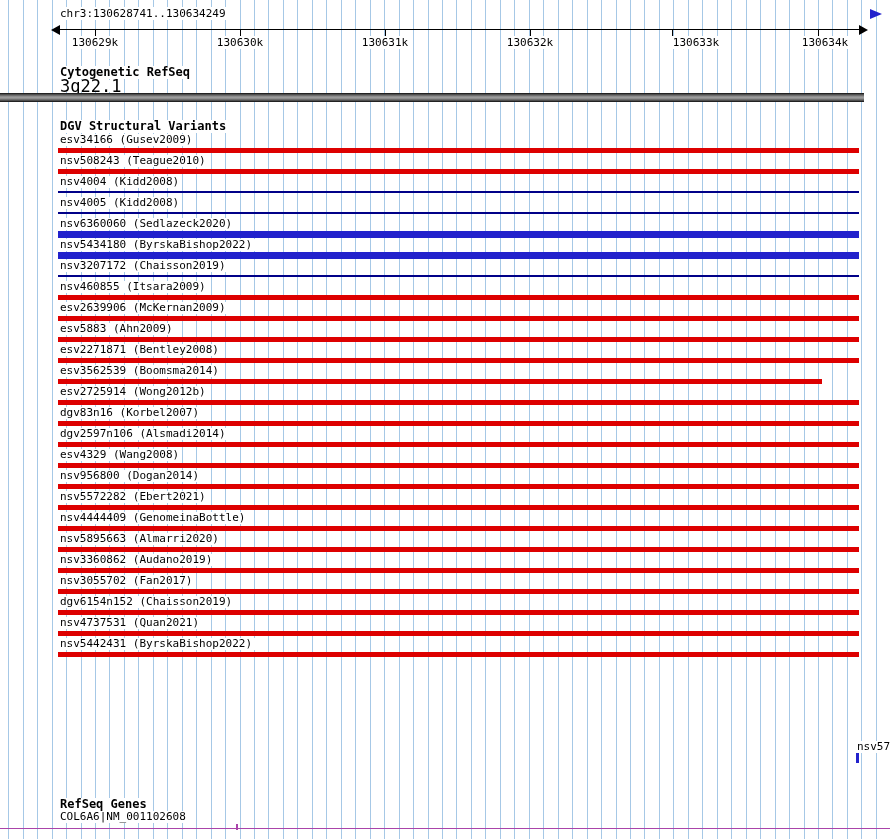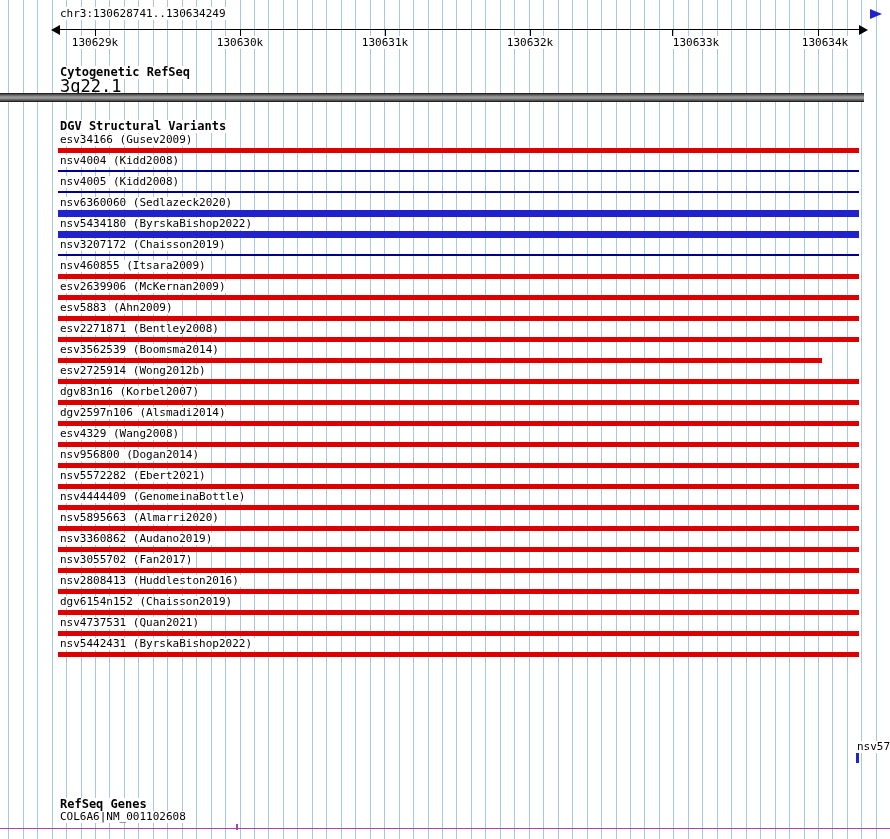--- a/index.html
+++ b/index.html
@@ -131,20 +131,24 @@
   <div class="band-label">3q22.1</div>
   <div class="cytoband-bar"></div>
 
   <div class="section-title title-dgv">DGV Structural Variants</div>
   <div id="variants">
       <div class="vrow">
         <span class="vlabel">esv34166 (Gusev2009)</span>
         <div class="vbar red" style="left: 58px; width: 801px; background: rgb(221, 0, 0);"></div>
       </div>
       <div class="vrow">
+        <span class="vlabel">nsv508243 (Teague2010)</span>
+        <div class="vbar red" style="left: 58px; width: 801px; background: rgb(221, 0, 0);"></div>
+      </div>
+      <div class="vrow">
         <span class="vlabel">nsv4004 (Kidd2008)</span>
         <div class="vbar blue-thin" style="left: 58px; width: 801px; background: rgb(0, 0, 136);"></div>
       </div>
       <div class="vrow">
         <span class="vlabel">nsv4005 (Kidd2008)</span>
         <div class="vbar blue-thin" style="left: 58px; width: 801px; background: rgb(0, 0, 136);"></div>
       </div>
       <div class="vrow">
         <span class="vlabel">nsv6360060 (Sedlazeck2020)</span>
         <div class="vbar blue-thick" style="left: 58px; width: 801px; background: rgb(34, 34, 204);"></div>
@@ -208,24 +212,20 @@
       <div class="vrow">
         <span class="vlabel">nsv5895663 (Almarri2020)</span>
         <div class="vbar red" style="left: 58px; width: 801px; background: rgb(221, 0, 0);"></div>
       </div>
       <div class="vrow">
         <span class="vlabel">nsv3360862 (Audano2019)</span>
         <div class="vbar red" style="left: 58px; width: 801px; background: rgb(221, 0, 0);"></div>
       </div>
       <div class="vrow">
         <span class="vlabel">nsv3055702 (Fan2017)</span>
-        <div class="vbar red" style="left: 58px; width: 801px; background: rgb(221, 0, 0);"></div>
-      </div>
-      <div class="vrow">
-        <span class="vlabel">nsv2808413 (Huddleston2016)</span>
         <div class="vbar red" style="left: 58px; width: 801px; background: rgb(221, 0, 0);"></div>
       </div>
       <div class="vrow">
         <span class="vlabel">dgv6154n152 (Chaisson2019)</span>
         <div class="vbar red" style="left: 58px; width: 801px; background: rgb(221, 0, 0);"></div>
       </div>
       <div class="vrow">
         <span class="vlabel">nsv4737531 (Quan2021)</span>
         <div class="vbar red" style="left: 58px; width: 801px; background: rgb(221, 0, 0);"></div>
       </div>

